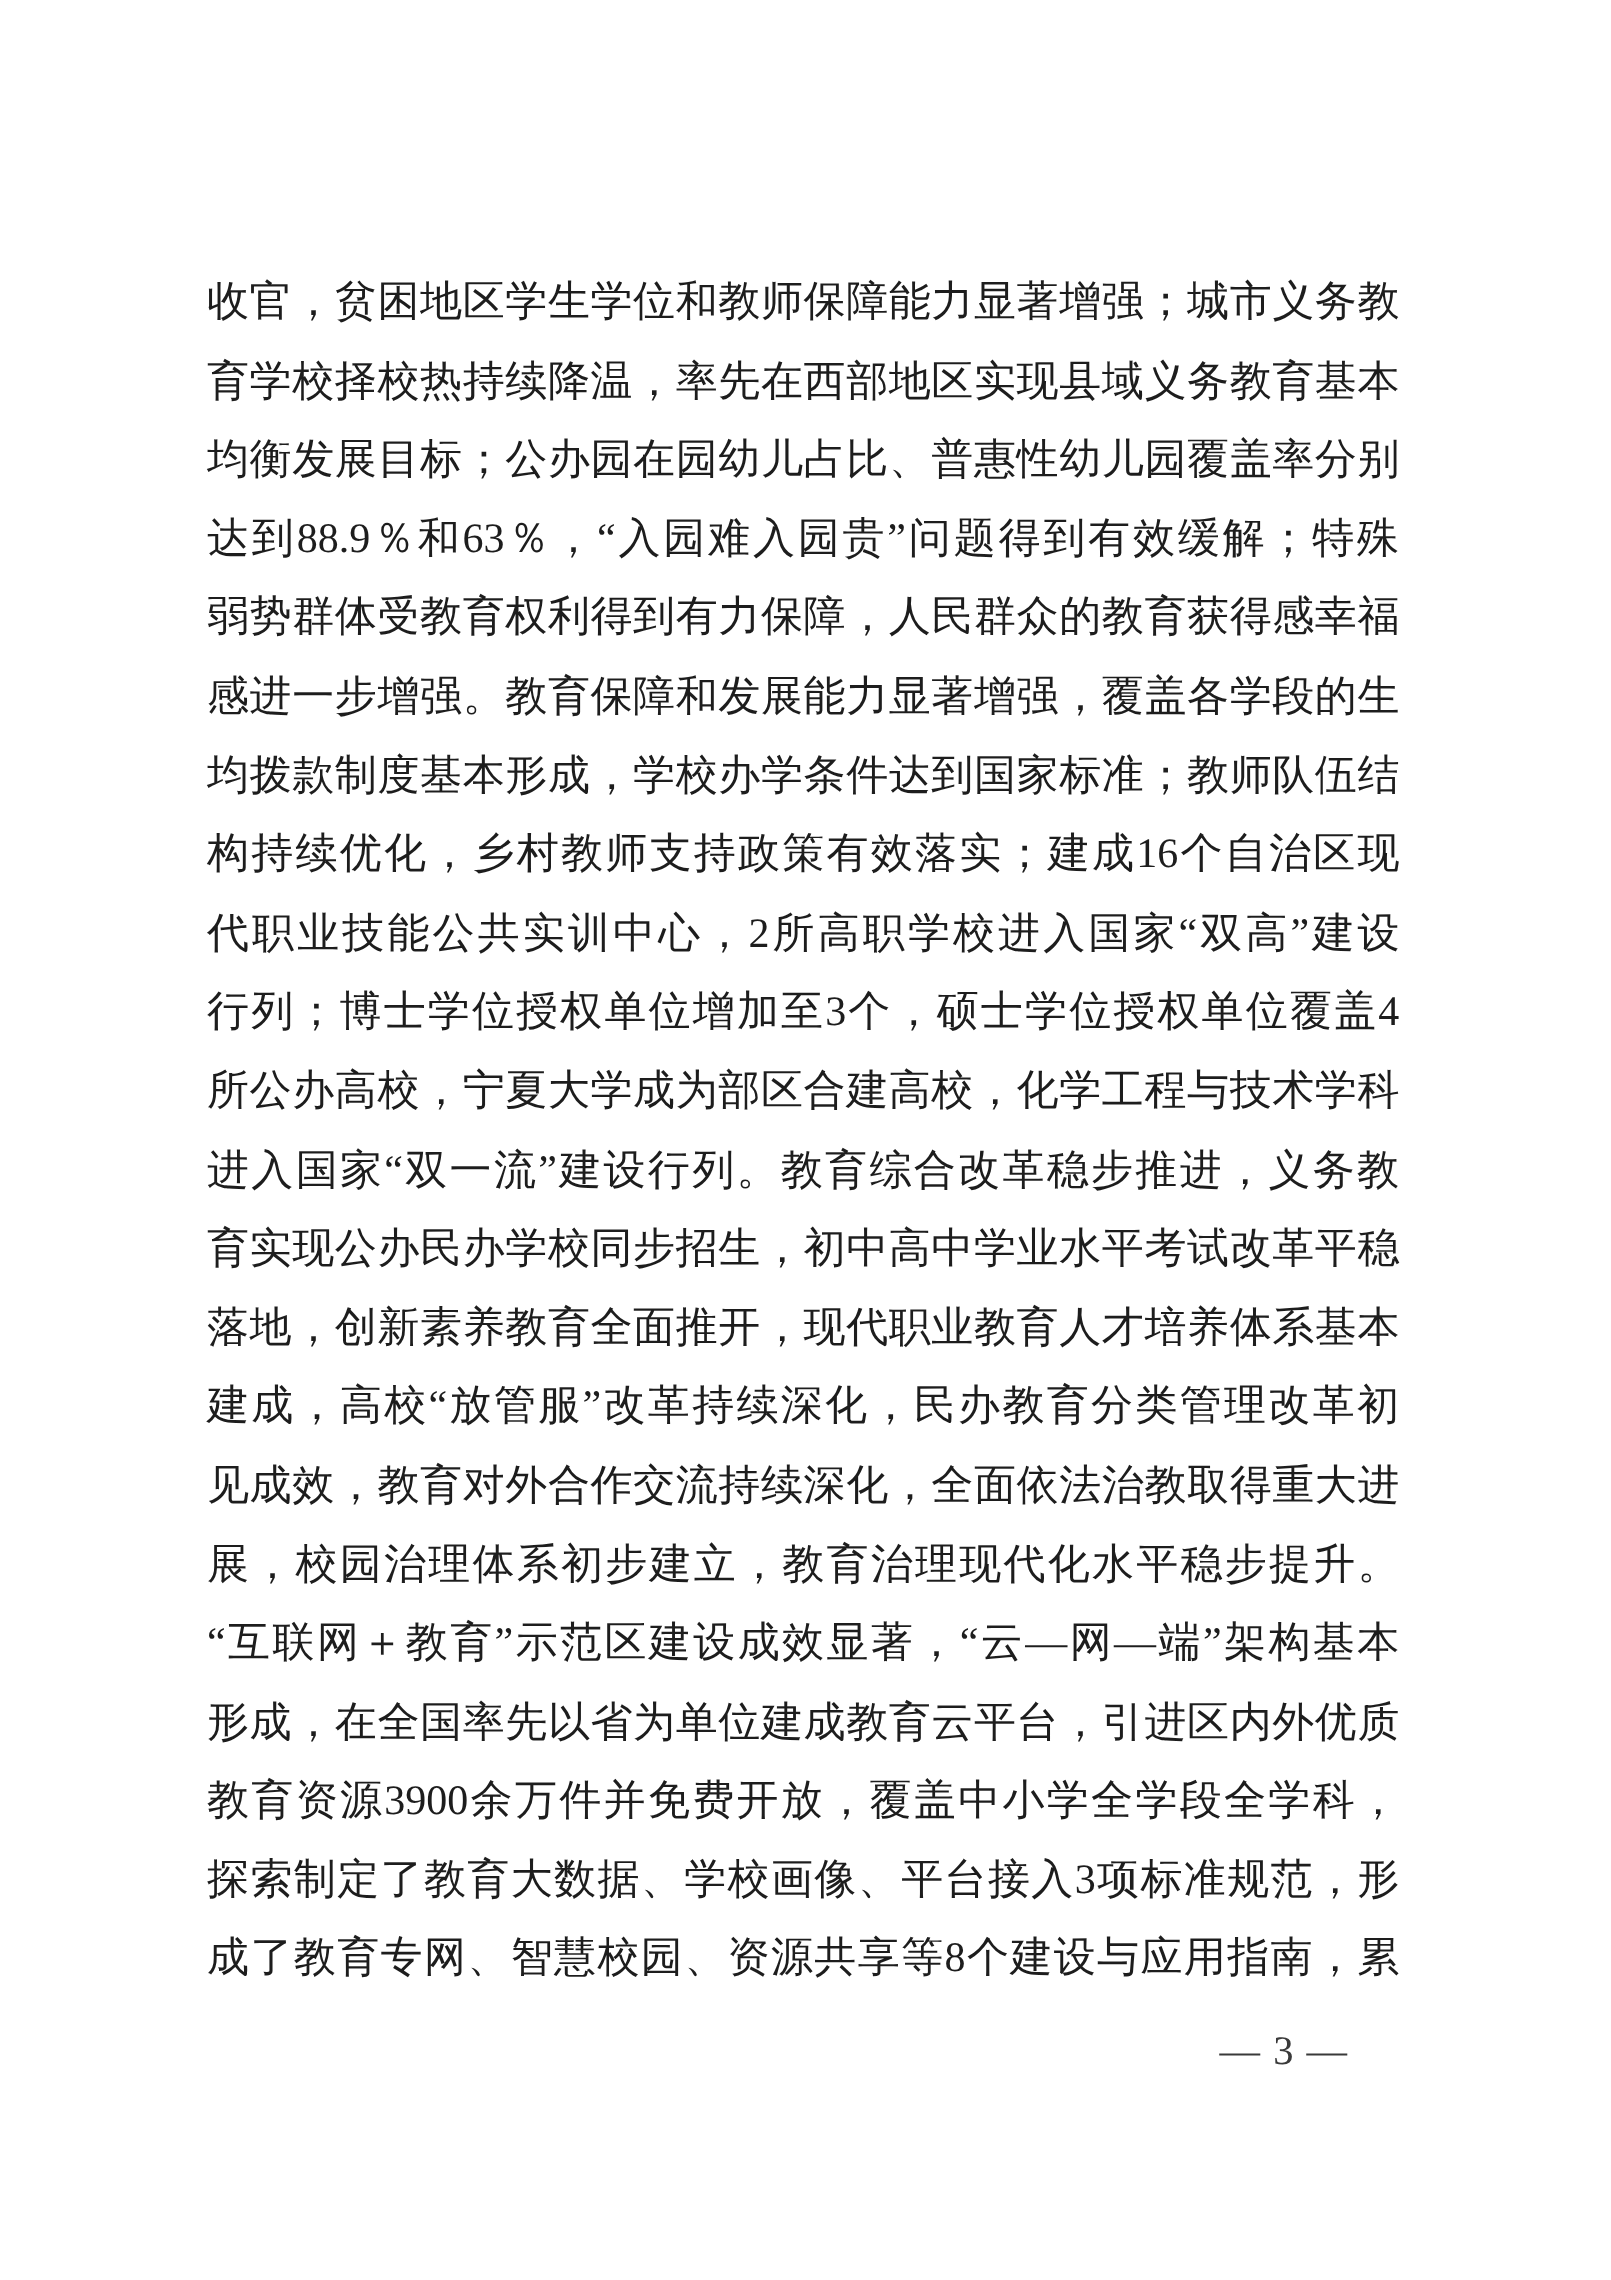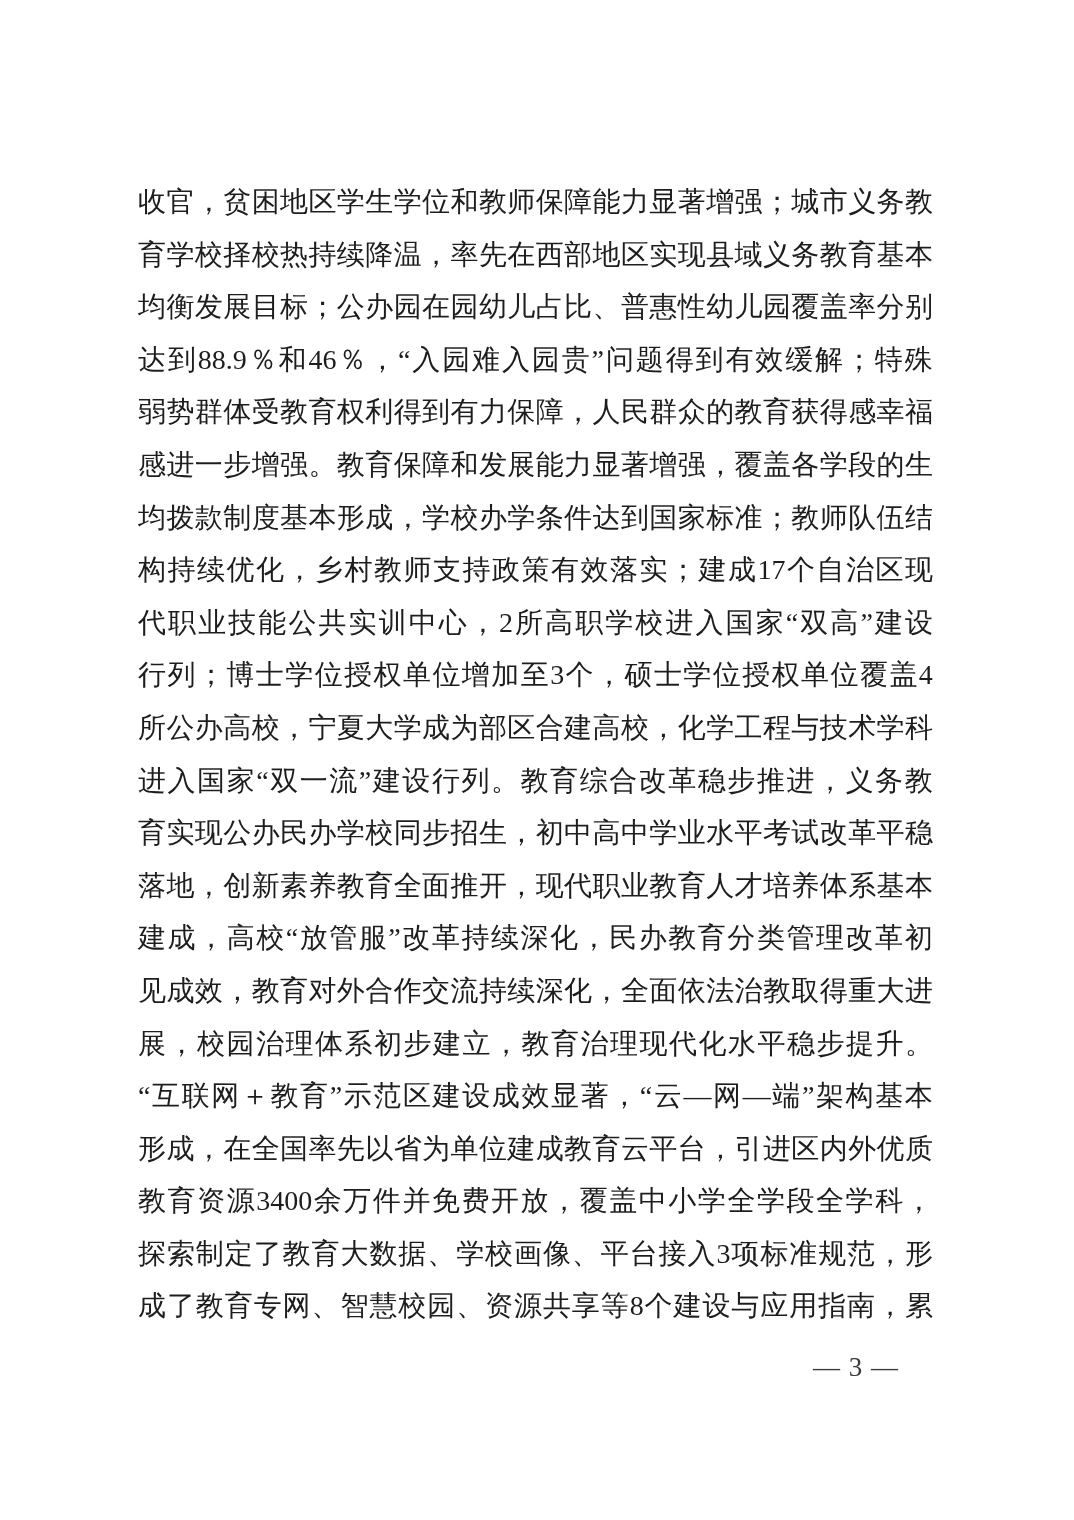--- a/index.html
+++ b/index.html
@@ -146,21 +146,21 @@
         <span>率</span>
         <span>分</span>
         <span>别</span>
       </div>
     <div class="line">
         <span>达</span>
         <span>到</span>
         <span>88.9</span>
         <span>％</span>
         <span>和</span>
-        <span>46</span>
+        <span>63</span>
         <span>％</span>
         <span>，</span>
         <span>“</span>
         <span>入</span>
         <span>园</span>
         <span>难</span>
         <span>入</span>
         <span>园</span>
         <span>贵</span>
         <span>”</span>
@@ -281,21 +281,21 @@
         <span>持</span>
         <span>政</span>
         <span>策</span>
         <span>有</span>
         <span>效</span>
         <span>落</span>
         <span>实</span>
         <span>；</span>
         <span>建</span>
         <span>成</span>
-        <span>17</span>
+        <span>16</span>
         <span>个</span>
         <span>自</span>
         <span>治</span>
         <span>区</span>
         <span>现</span>
       </div>
     <div class="line">
         <span>代</span>
         <span>职</span>
         <span>业</span>
@@ -623,21 +623,21 @@
         <span>内</span>
         <span>外</span>
         <span>优</span>
         <span>质</span>
       </div>
     <div class="line">
         <span>教</span>
         <span>育</span>
         <span>资</span>
         <span>源</span>
-        <span>3400</span>
+        <span>3900</span>
         <span>余</span>
         <span>万</span>
         <span>件</span>
         <span>并</span>
         <span>免</span>
         <span>费</span>
         <span>开</span>
         <span>放</span>
         <span>，</span>
         <span>覆</span>

